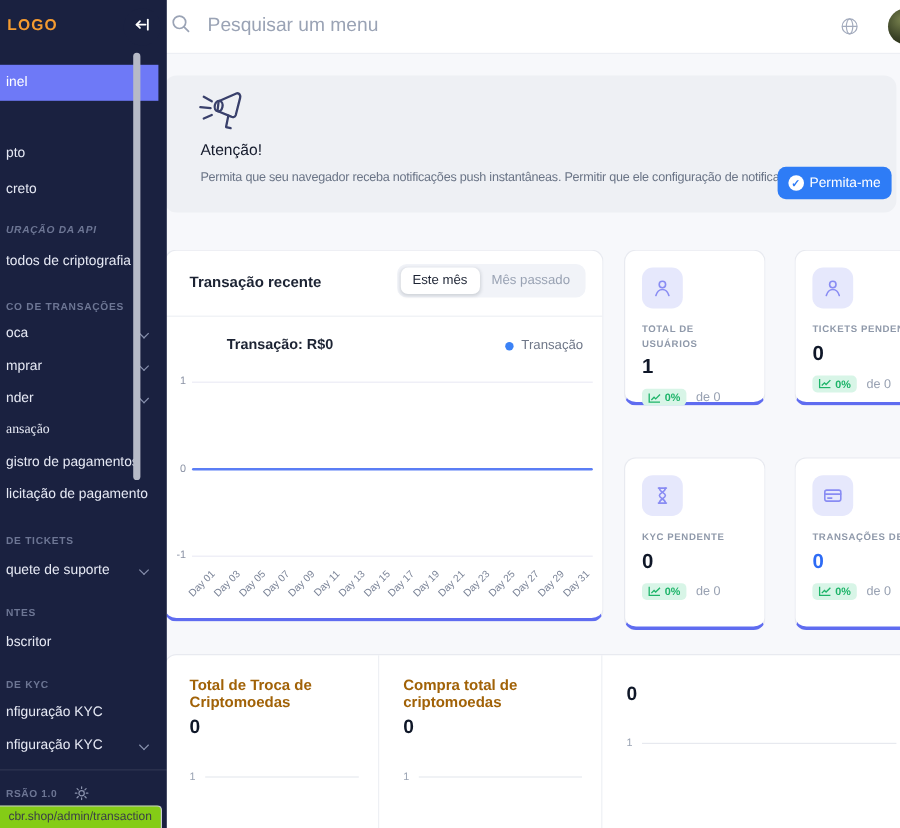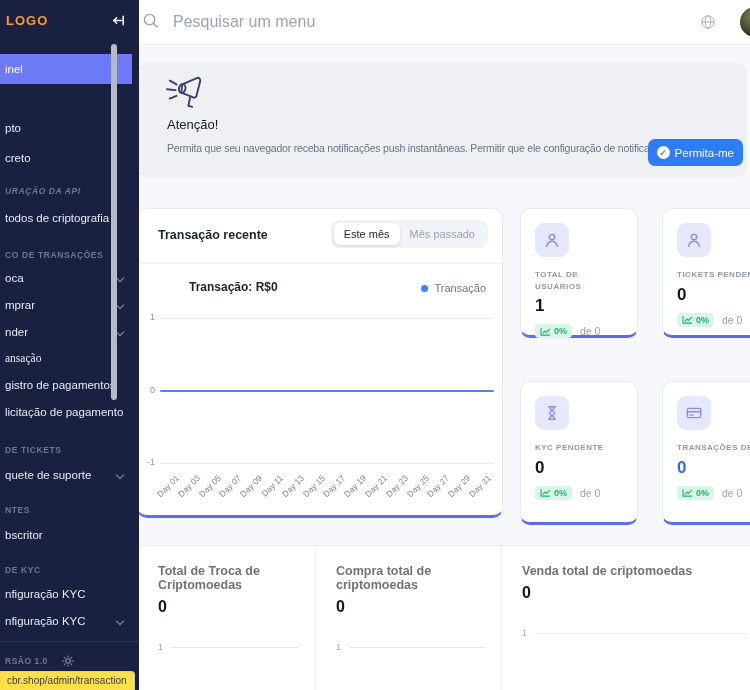--- a/index.html
+++ b/index.html
@@ -54,27 +54,27 @@
   .stat .tile{width:34px;height:34px;border-radius:9px;background:#e6e8fc;display:flex;align-items:center;justify-content:center;}
   .stat .lab{margin-top:12px;font-size:8px;font-weight:bold;letter-spacing:.5px;color:#8f99aa;line-height:1.45;}
   .stat .val{margin-top:4px;font-size:17px;font-weight:bold;color:#0f1728;}
   .stat .row{margin-top:8px;display:flex;align-items:center;gap:8px;}
   .badge{display:inline-flex;align-items:center;gap:3px;background:#d8f5e7;color:#1db469;font-size:9px;font-weight:bold;padding:2px 5px;border-radius:4px;}
   .sub{font-size:10.5px;color:#98a1b2;}
   
   .totals{position:absolute;left:137px;top:545px;width:655px;height:200px;background:#fff;border:1px solid #e8eaf0;border-radius:10px;box-sizing:border-box;display:flex;}
   .tcol{box-sizing:border-box;padding:18px 16px 0 20px;}
   .tcol.b{border-right:1px solid #eef0f4;}
-  .tcol .ttl{font-size:12.5px;font-weight:bold;color:#737373;}
+  .tcol .ttl{font-size:12.5px;font-weight:bold;color:#a16207;}
   .tcol .tval{margin-top:6px;font-size:16px;font-weight:bold;color:#0f1728;}
   .mini{margin-top:26px;display:flex;align-items:center;}
   .mini .mt{font-size:9px;color:#9aa3b3;}
   .mini .ml{flex:1;margin-left:8px;border-top:1px solid #e7e9ef;}
   
-  .urltip{position:absolute;left:0;top:671px;height:19px;line-height:18px;background:#fde047;border:1px solid #c8ccd2;border-left:none;border-bottom:none;border-top-right-radius:4px;padding:0 7px;font-size:10px;color:#3b4046;z-index:9;white-space:nowrap;}
+  .urltip{position:absolute;left:0;top:671px;height:19px;line-height:18px;background:#84cc16;border:1px solid #c8ccd2;border-left:none;border-bottom:none;border-top-right-radius:4px;padding:0 7px;font-size:10px;color:#3b4046;z-index:9;white-space:nowrap;}
 </style>
 </head>
 <body>
 
 <div class="sidebar">
   <div class="logo">LOGO</div>
   <div id="sidebar-rows">
       <div class="srow active" style="top: 54px;"><span>inel</span></div>
       <div class="srow" style="top: 119px;"><span>pto</span></div>
       <div class="srow" style="top: 149px;"><span>creto</span></div>
@@ -290,21 +290,20 @@
   </div>
   <div class="tcol b" style="width:186px;">
     <div class="ttl">Compra total de criptomoedas</div>
     <div class="tval">0</div>
     <div class="mini">
         <span class="mt">1</span>
         <span class="ml"></span>
       </div>
   </div>
   <div class="tcol" style="flex:1;padding-right:44px;">
-    <div class="ttl">Venda total de criptomoedas</div>
     <div class="tval">0</div>
     <div class="mini">
         <span class="mt">1</span>
         <span class="ml"></span>
       </div>
   </div>
 </div>
 
 <div class="urltip">cbr.shop/admin/transaction</div>
 

